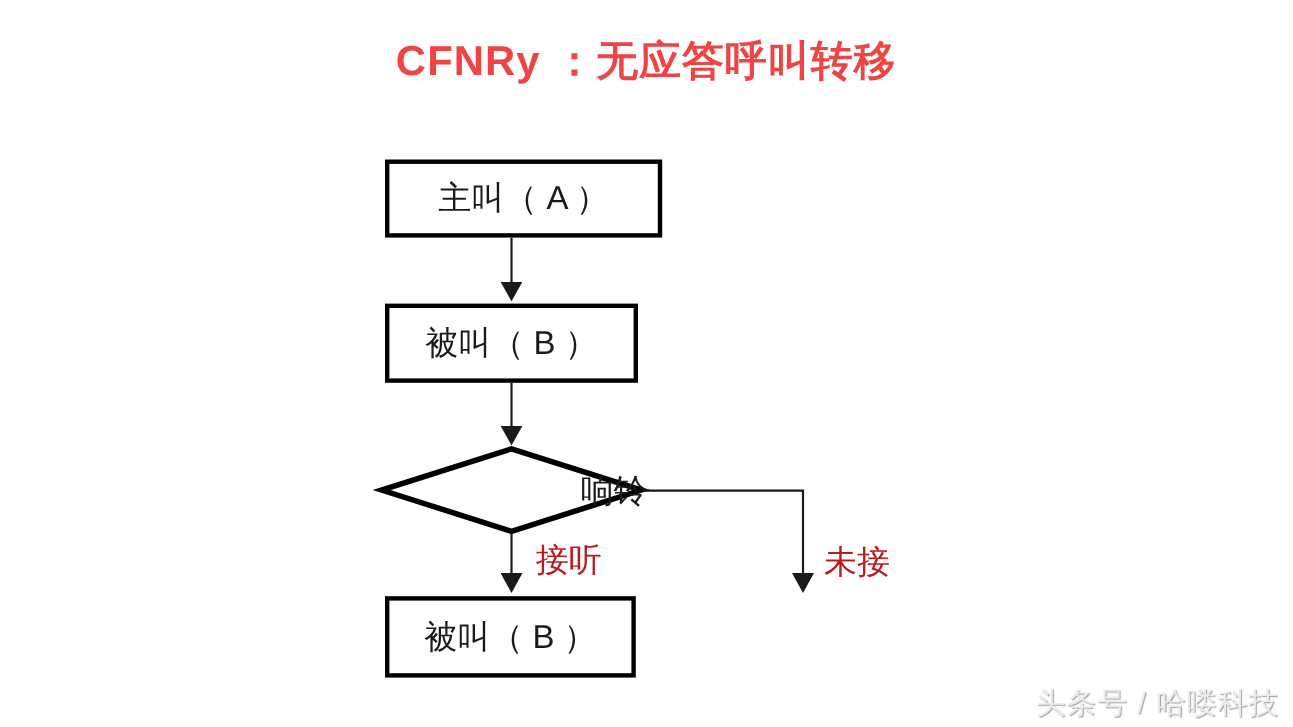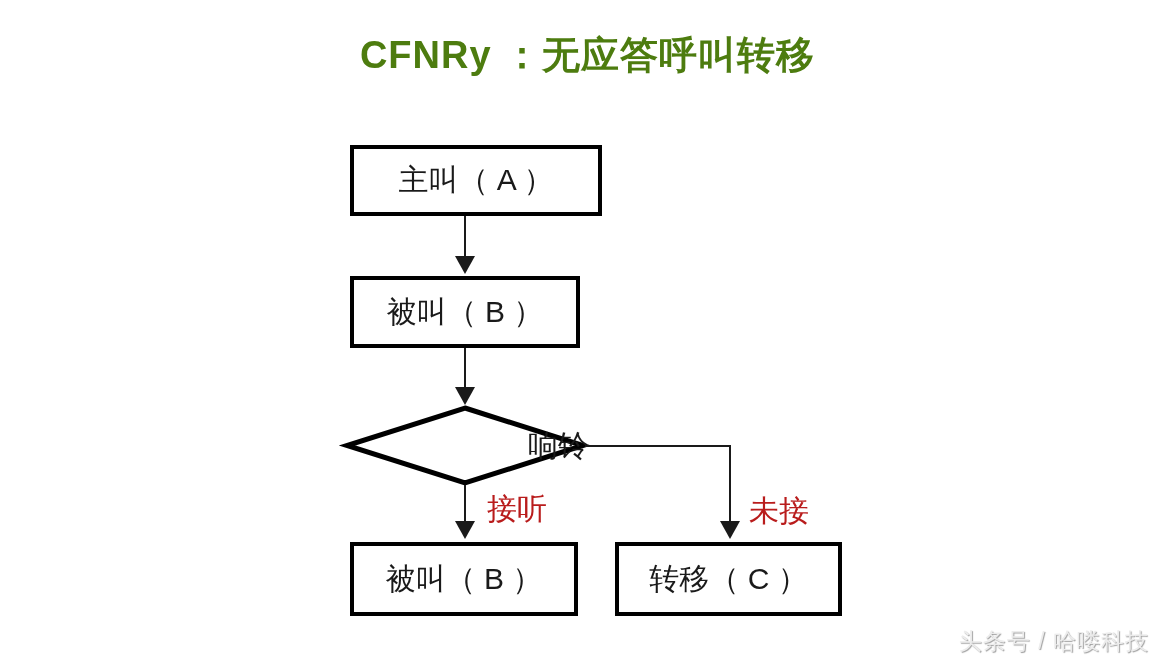--- a/index.html
+++ b/index.html
@@ -16,21 +16,21 @@
     font-family: "Liberation Sans", "DejaVu Sans", sans-serif;
   }
   .diagram-title {
     position: absolute;
     top: 30px;
     left: 0;
     width: 1175px;
     text-align: center;
     font-size: 38px;
     font-weight: bold;
-    color: #4d7c0f;
+    color: #ef4444;
     letter-spacing: 1px;
   }
   .connector-layer {
     position: absolute;
     top: 0;
     left: 0;
     width: 1175px;
     height: 661px;
   }
   .node-box {
@@ -62,23 +62,23 @@
   .edge-label {
     position: absolute;
     font-size: 30px;
     color: #b91c1c;
     white-space: nowrap;
   }
   .edge-label-answer { left: 487px; top: 489px; }
   .edge-label-missed { left: 749px; top: 491px; }
   .watermark {
     position: absolute;
-    right: 26px;
+    right: 12px;
     bottom: 4px;
-    font-size: 23px;
+    font-size: 27px;
     color: #ececec;
     text-shadow: 1px 1px 1px #9f9f9f, -1px -1px 1px #ffffff;
     letter-spacing: 1px;
     white-space: nowrap;
   }
 </style>
 </head>
 <body>
 
 <div class="page">
@@ -108,17 +108,16 @@
   <div class="node-box node-callee-ring">被叫（ B ）</div>
 
   <div class="decision-label">响铃</div>
 
   <div class="edge-label edge-label-answer">接听</div>
 
   <div class="edge-label edge-label-missed">未接</div>
 
   <div class="node-box node-callee-ans">被叫（ B ）</div>
 
-  <div class="node-box node-forward-c">转移（ C ）</div>
 
   <div class="watermark">头条号 / 哈喽科技</div>
 
 </div>
 
 </body></html>

